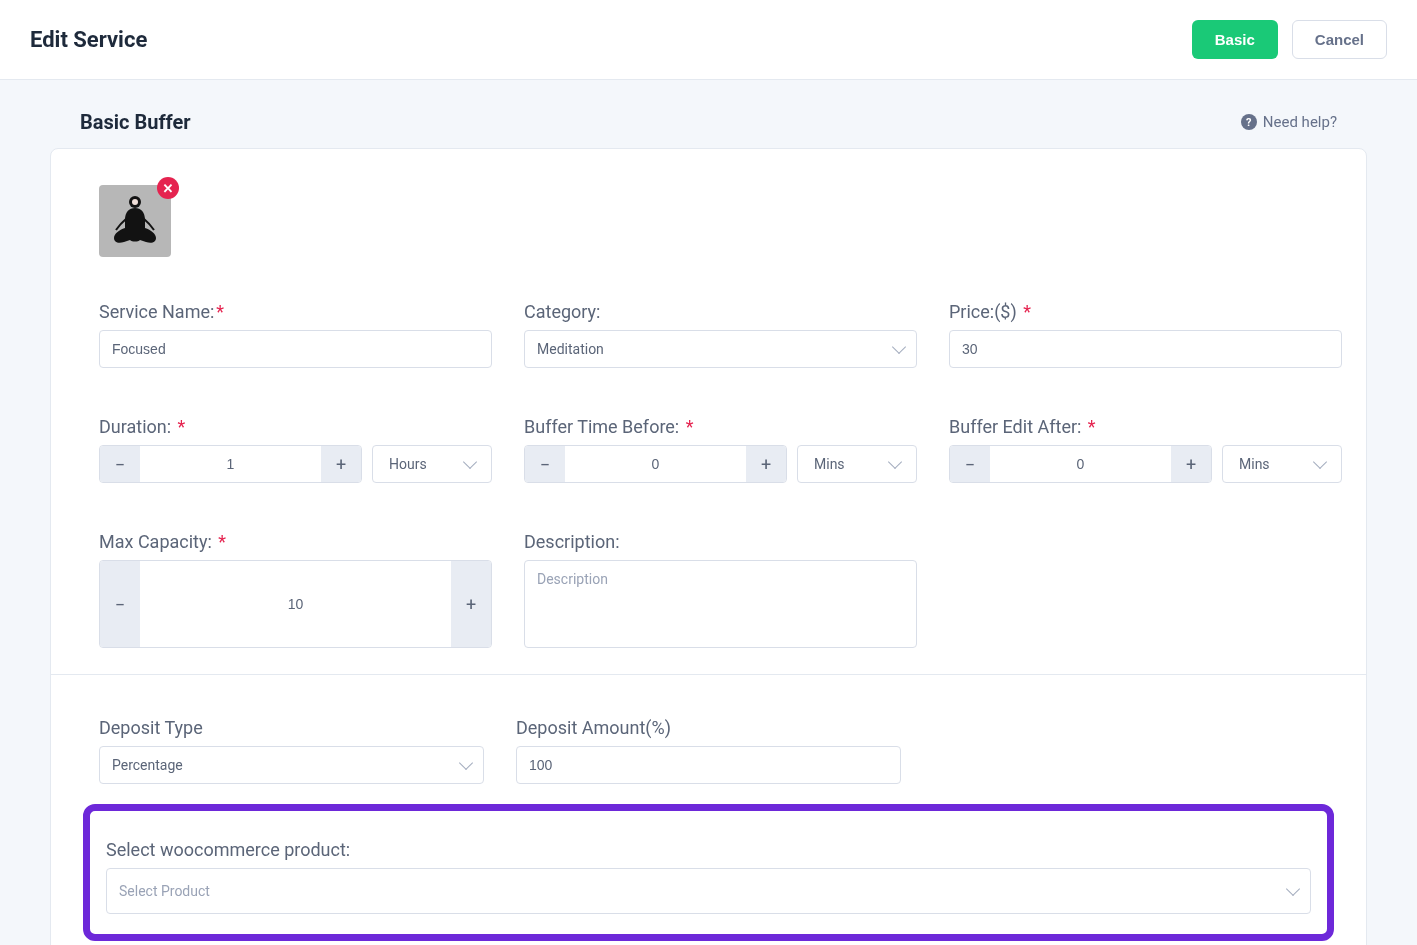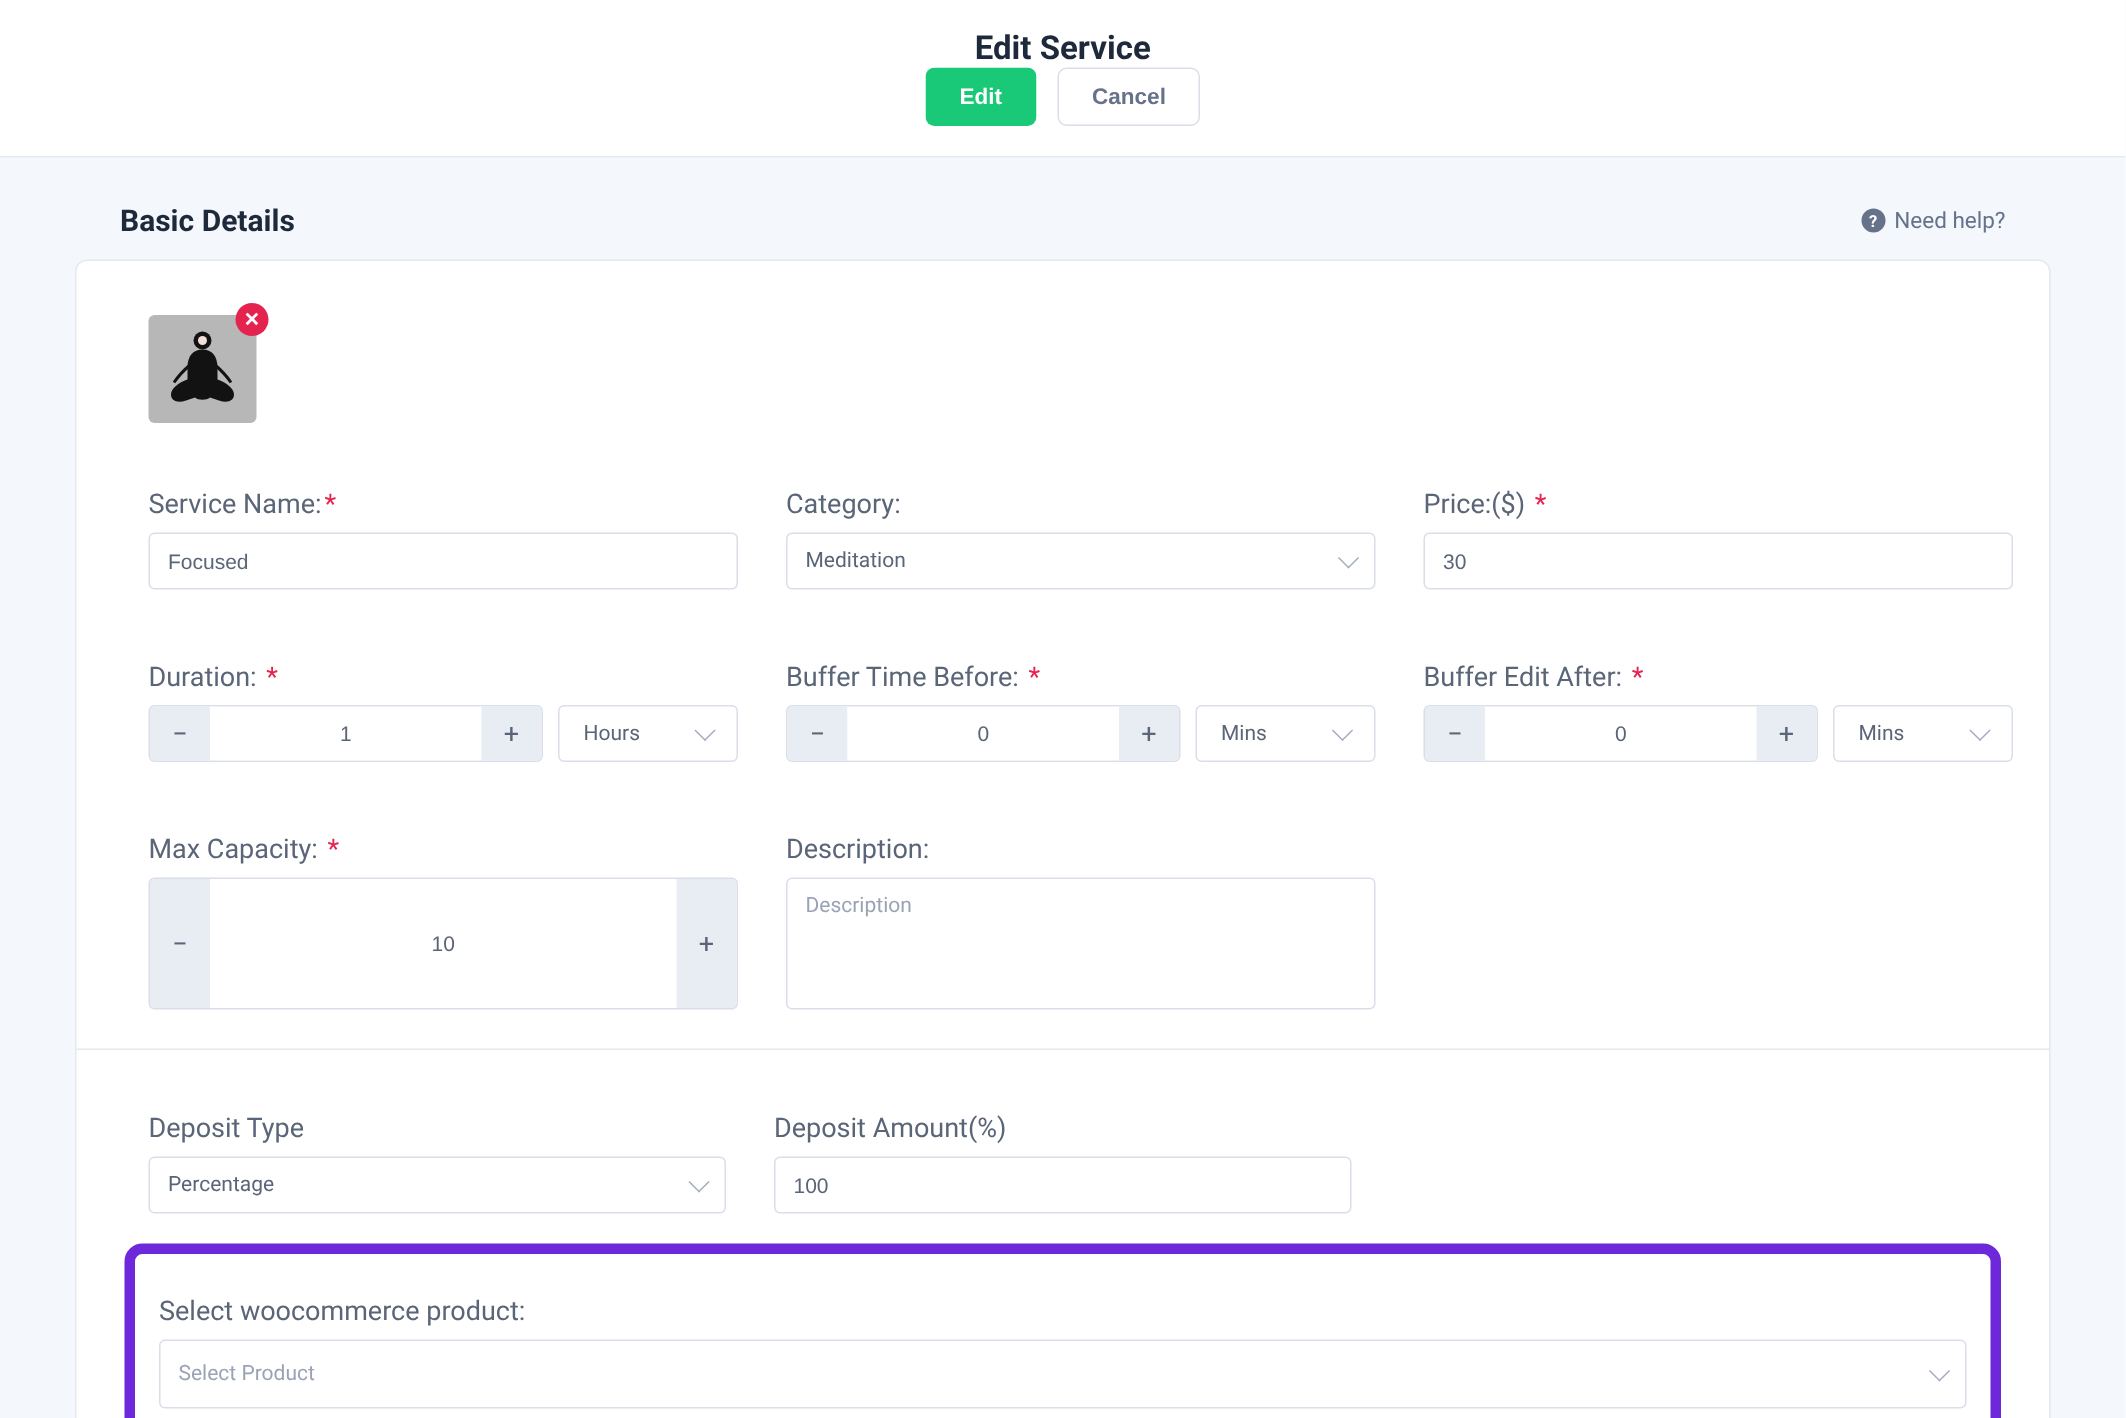--- a/index.html
+++ b/index.html
@@ -9,21 +9,20 @@
     color: #37415a;
     font-size: 14px;
   }
   .header {
     display: flex;
     justify-content: space-between;
     align-items: center;
     padding: 20px 30px;
     background: #ffffff;
     border-bottom: 1px solid #e4e9f0;
-    flex-direction: column;
   }
   .header h1 {
     font-size: 22px;
     font-weight: 700;
     color: #1e2a3b;
   }
   .header-actions { display: flex; gap: 14px; }
   .btn {
     padding: 10px 22px;
     border-radius: 6px;
@@ -134,28 +133,28 @@
     padding: 0 12px; background: #fff; cursor: pointer; color: #9aa3b6;
   }
   .mb8 { margin-bottom: 8px; }
 </style>
 </head>
 <body>
 
 <div class="header">
   <h1>Edit Service</h1>
   <div class="header-actions">
-    <button class="btn btn-save">Edit</button>
+    <button class="btn btn-save">Basic</button>
     <button class="btn btn-cancel">Cancel</button>
   </div>
 </div>
 
 <div class="content">
   <div class="section-head">
-    <h2>Basic Details</h2>
+    <h2>Basic Buffer</h2>
     <div class="need-help">
       <span class="help-icon">?</span>
       <span>Need help?</span>
     </div>
   </div>
 
   <div class="card">
     <div class="card-body">
       <div class="thumb-wrap">
         <div class="thumb">

